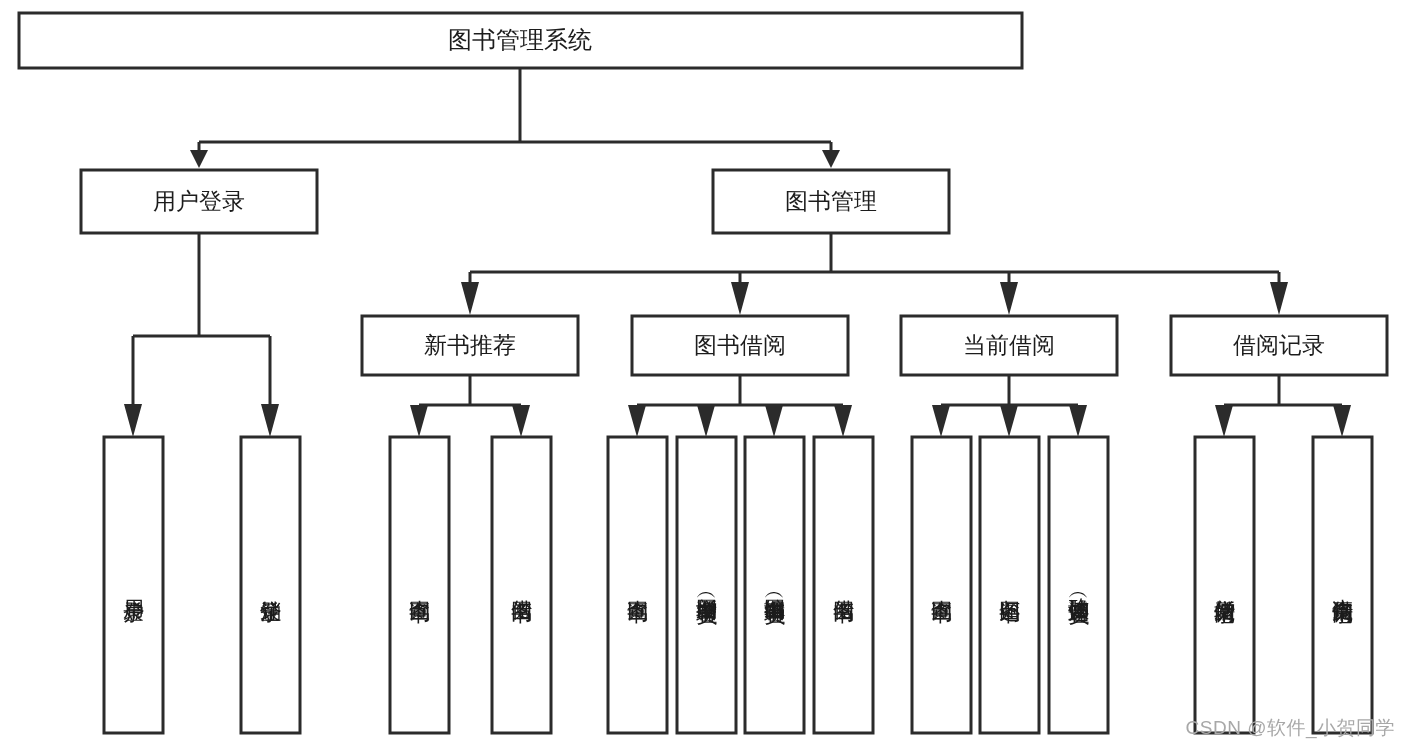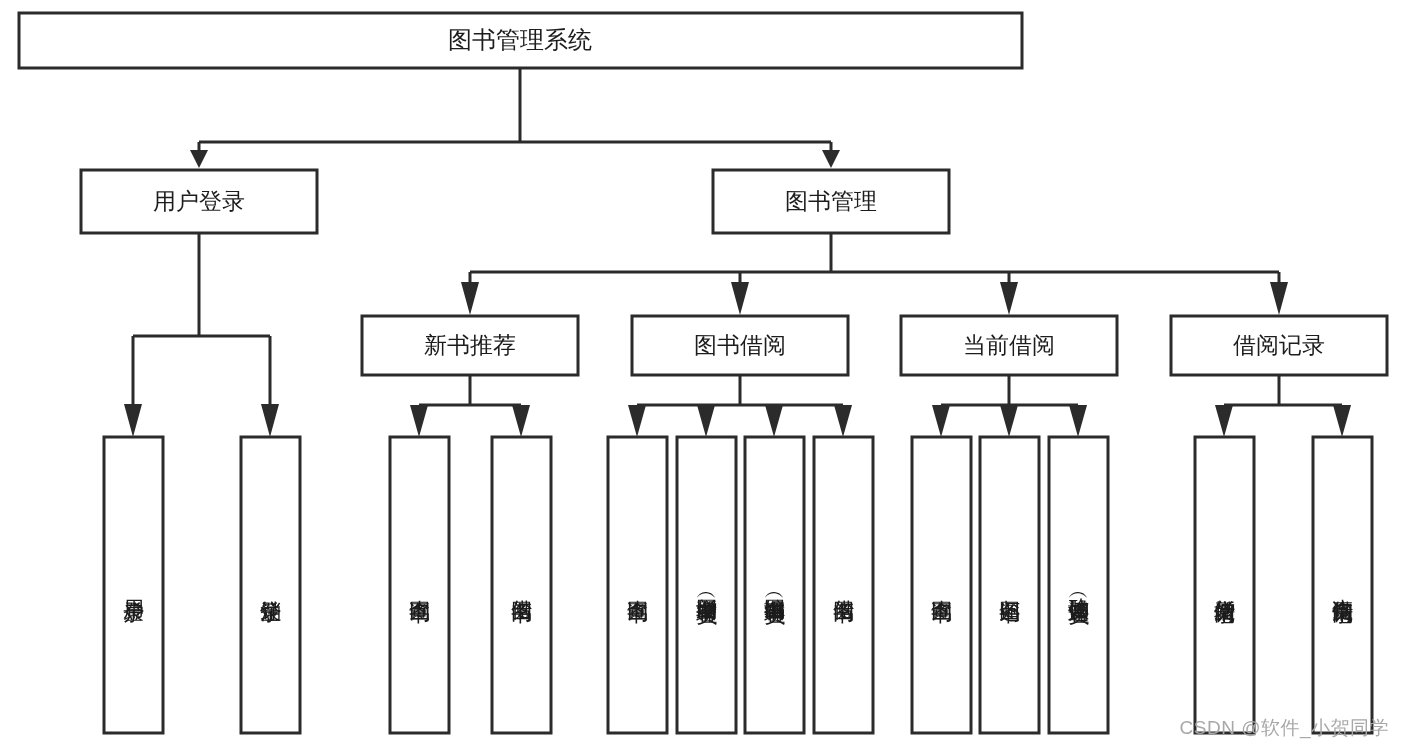--- a/index.html
+++ b/index.html
@@ -63,21 +63,21 @@
     color: #1c1c1c;
     letter-spacing: 1px;
     display: flex;
     align-items: center;
     justify-content: center;
     white-space: nowrap;
     pointer-events: none;
   }
   .watermark {
     position: absolute;
-    right: 16px;
+    right: 10px;
     bottom: 6px;
     font-family: "Liberation Sans", "DejaVu Sans", sans-serif;
     font-size: 19px;
     color: #a8a8a8;
     letter-spacing: 0.5px;
     white-space: nowrap;
   }
 </style>
 </head>
 <body>

